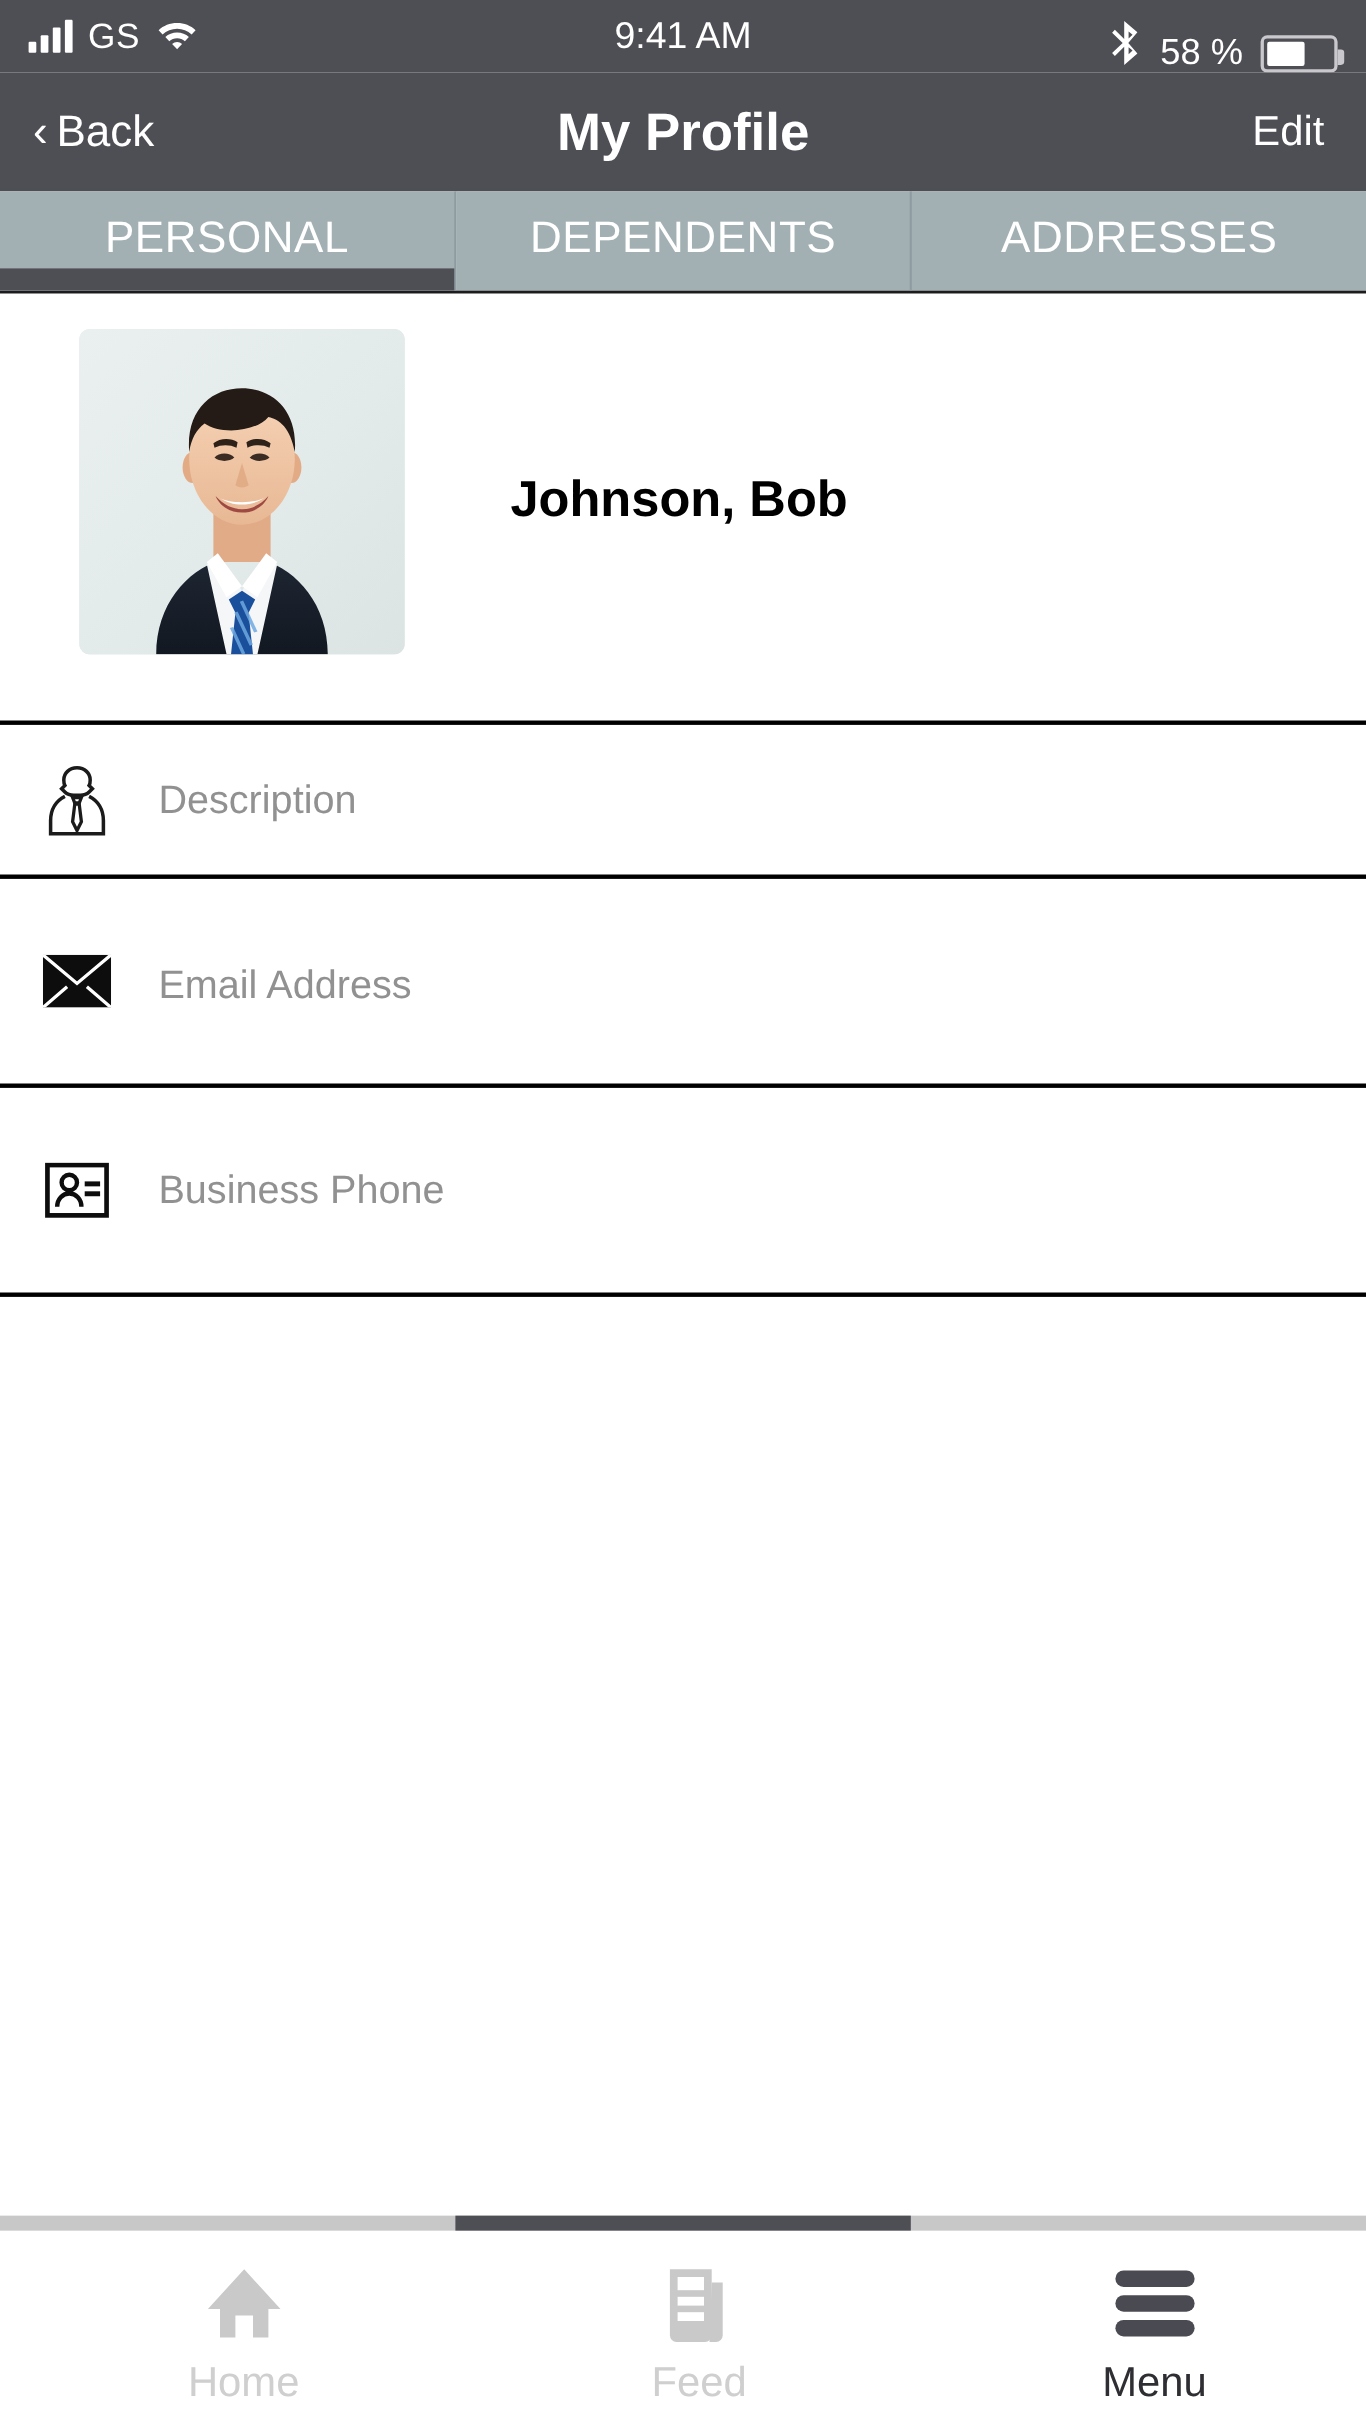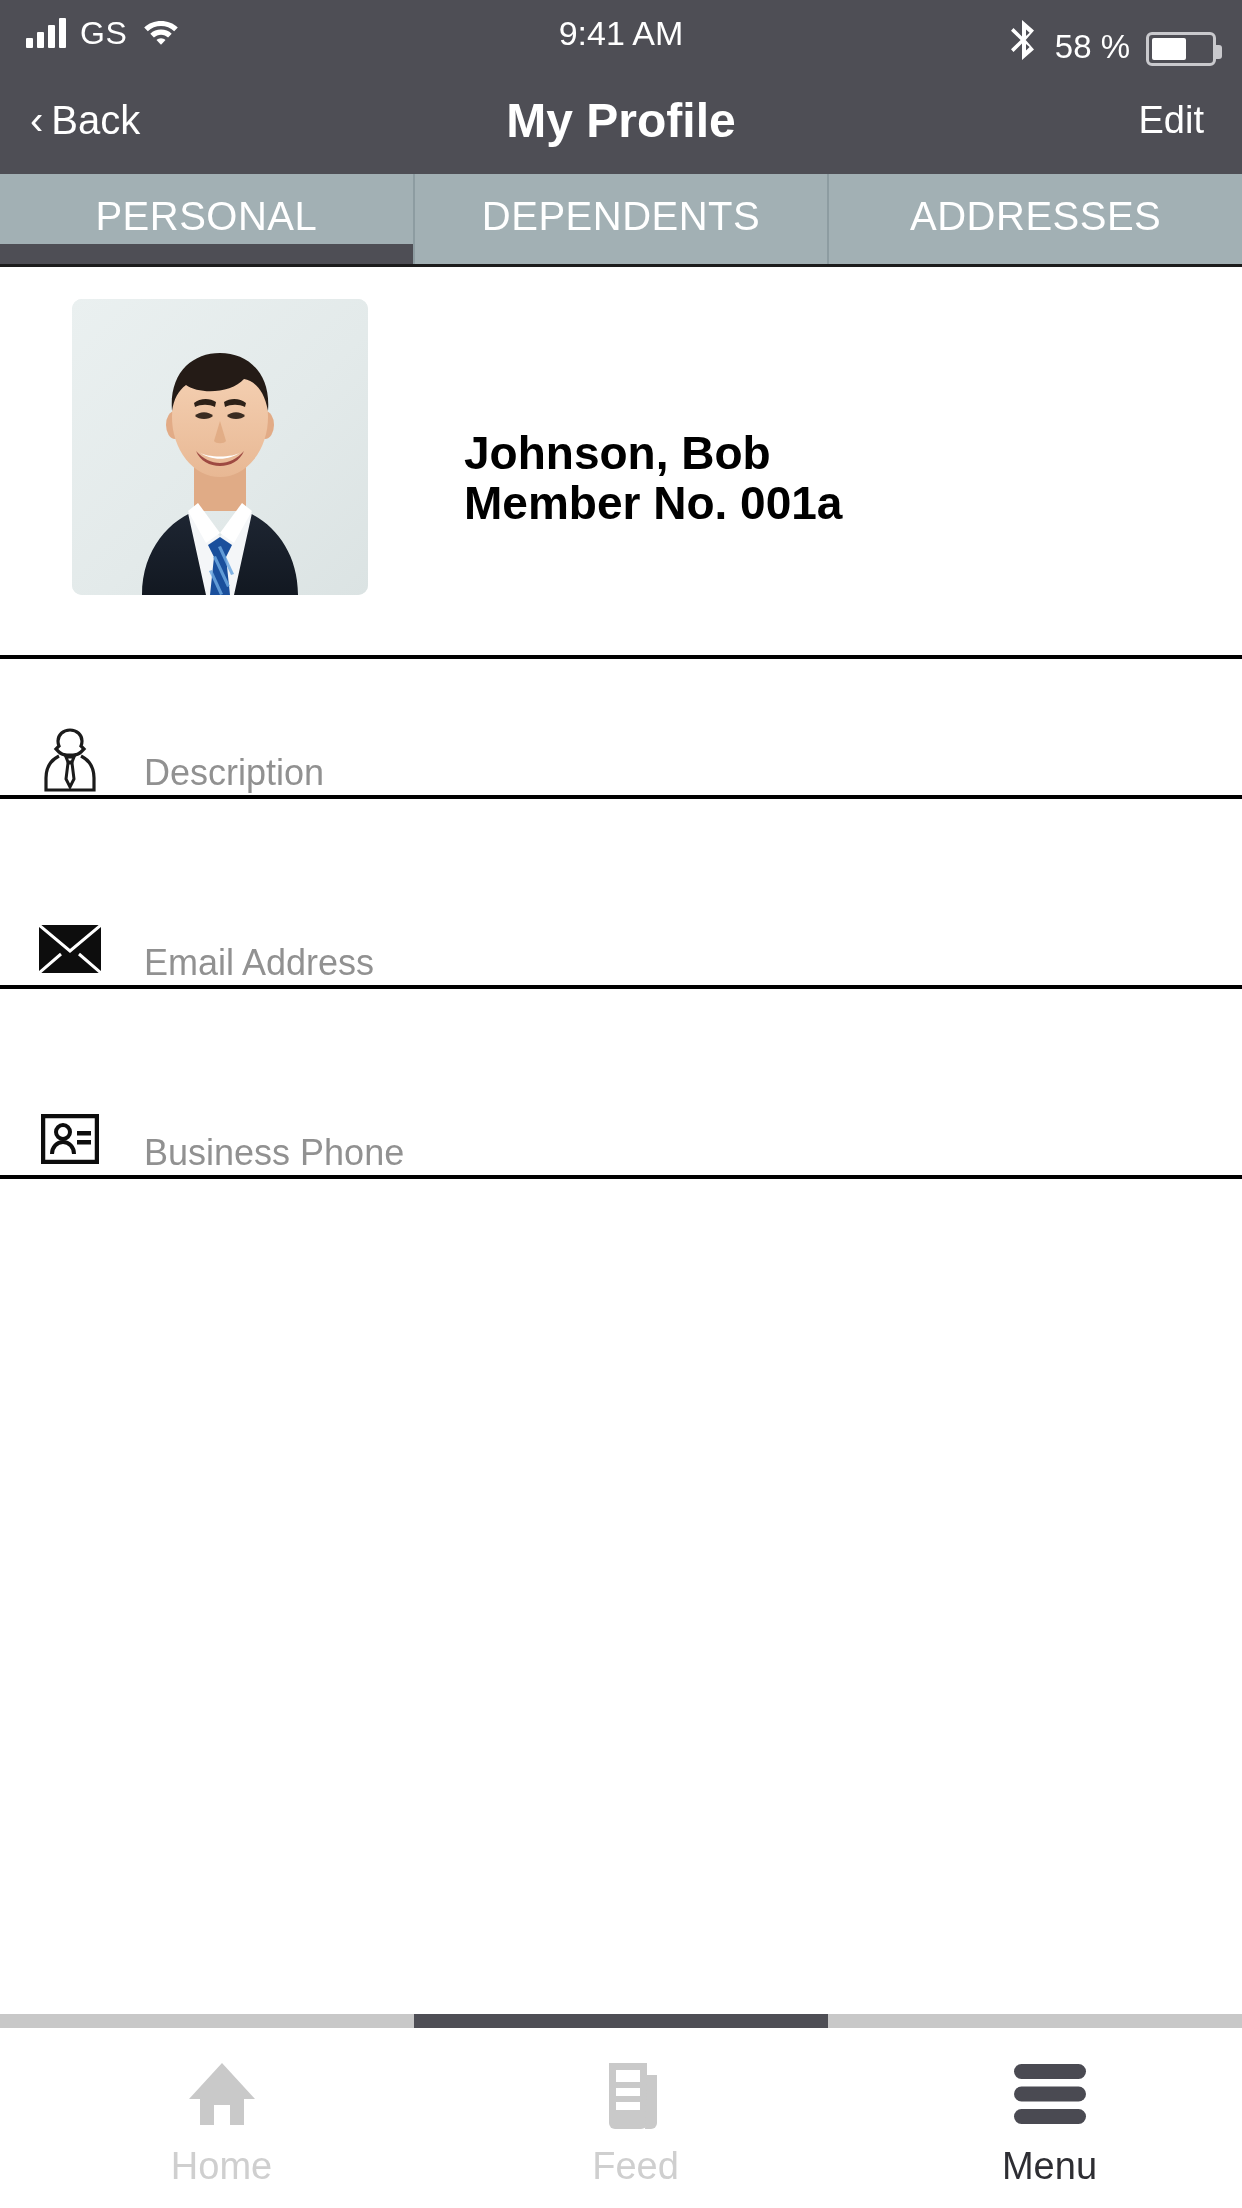--- a/index.html
+++ b/index.html
@@ -140,21 +140,21 @@
     color: #000000;
     line-height: 1.08;
   }
   .profile-name div { white-space: nowrap; }
 
   
   .field-list { border-top: 4px solid #000000; }
   .field-row {
     position: relative;
     display: flex;
-    align-items: flex-end;
+    align-items: center;
     border-bottom: 4px solid #000000;
     padding-left: 34px;
     min-height: 140px;
   }
   .field-row.tall { min-height: 190px; }
   .field-icon {
     width: 72px; height: 72px;
     flex: 0 0 auto;
     display: flex; align-items: center; justify-content: center;
   }
@@ -312,21 +312,20 @@
           <path d="M155 117c4-5 14-5 18 0-4 4-14 4-18 0z" fill="#3a2c22"></path>
 
           <path d="M148 122l6 20c-2 3-10 3-12 0z" fill="#dfa87f" opacity="0.8"></path>
 
           <path d="M124 152c14 16 34 16 48 0-8 20-40 20-48 0z" fill="#9e4a42"></path>
           <path d="M127 153c12 9 30 9 42 0-8 6-34 6-42 0z" fill="#ffffff"></path>
         </svg>
       </div>
       <div class="profile-name">
         <div>Johnson, Bob</div>
-        <div>Member No. 001a</div>
       </div>
     </div>
 
     <div class="field-list">
 
       <div class="field-row">
         <div class="field-icon">
           <svg width="58" height="66" viewBox="0 0 58 66">
             <path d="M29 4c-7 0-12 5-12 11 0 2 .4 4 1 5l-3 3 3 3c2 2 5 3 8 3h6c3 0 6-1 8-3l3-3-3-3c.6-1 1-3 1-5 0-6-5-11-12-11z" fill="none" stroke="#1b1b1b" stroke-width="3.2"></path>
             <path d="M18 30C10 34 5 42 5 52v12h48V52c0-10-5-18-13-22" fill="none" stroke="#1b1b1b" stroke-width="3.2"></path>

